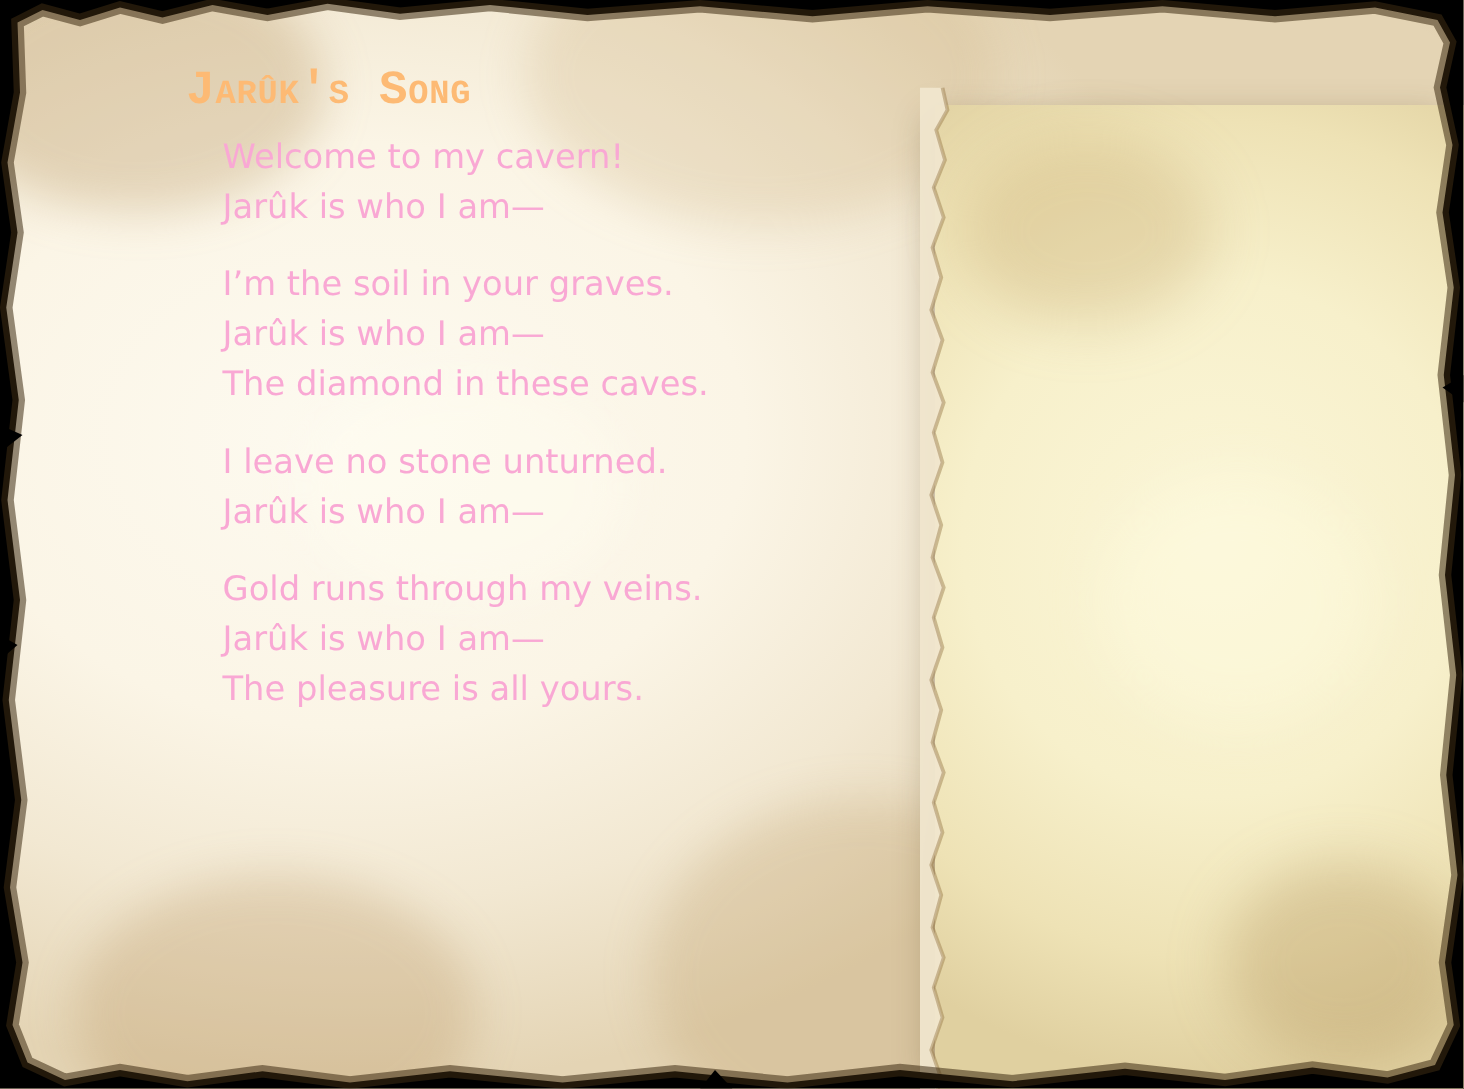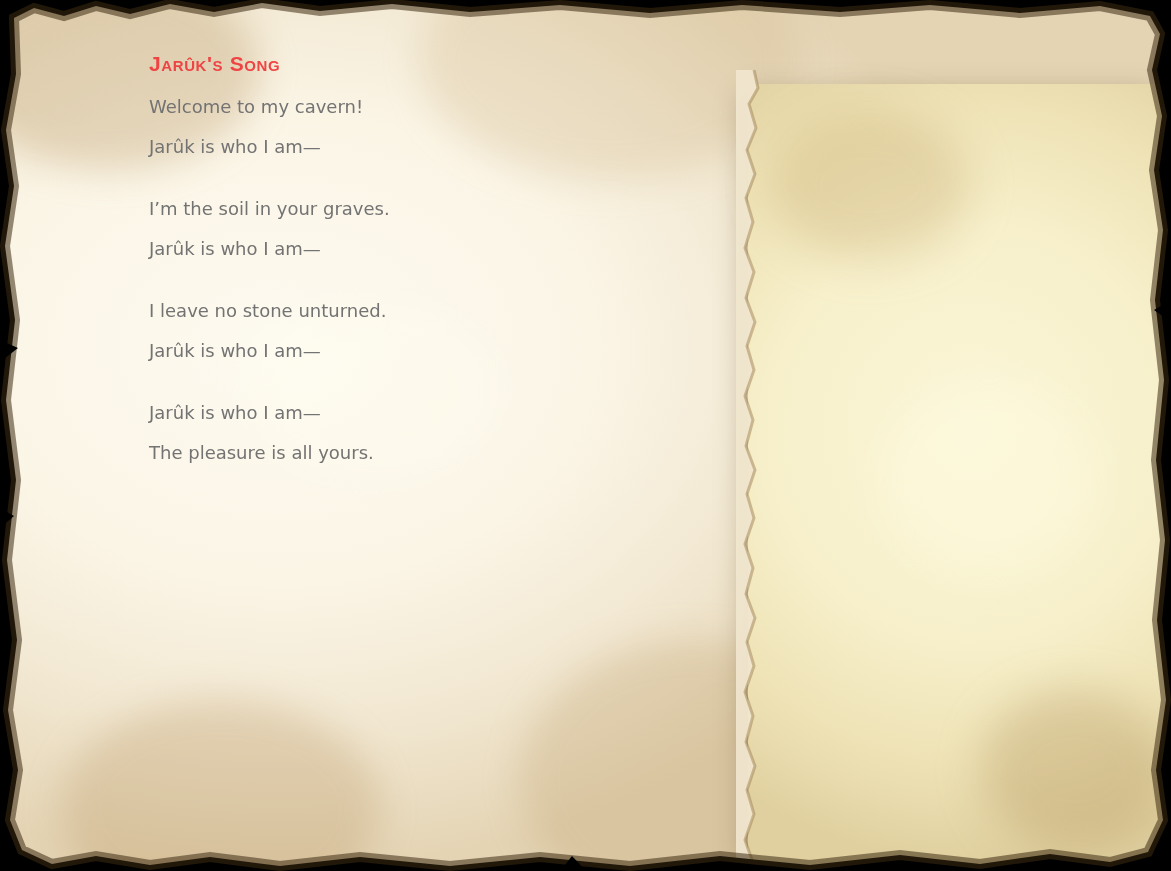--- a/index.html
+++ b/index.html
@@ -108,39 +108,40 @@
 
   
   .poem {
     position: absolute;
     left: 149px;
     top: 52px;
     width: 580px;
     color: #241f14;
   }
   .poem-title {
-    font-family: Liberation Sans, sans-serif;
+    font-family: Liberation Mono, monospace;
     font-variant: small-caps;
     font-weight: 700;
-    font-size: 21px;
+    font-size: 38px;
     letter-spacing: 0.6px;
-    color: #ef4444;
+    color: #fdba74;
     margin: 0 0 12px 0;
     line-height: 1.1;
   }
   .stanza {
     margin: 0 0 22px 0;
   }
   .stanza:last-child { margin-bottom: 0; }
   .line {
     font-family: "DejaVu Sans", sans-serif;
-    font-size: 18px;
+    font-size: 27px;
     line-height: 40px;
-    color: #737373;
+    color: #f9a8d4;
     white-space: pre;
+    margin-left: 29px;
   }
 </style>
 </head>
 <body>
 
 <div id="page">
 
   <div class="parchment"></div>
   <div class="stain s1"></div>
   <div class="stain s3"></div>
@@ -193,26 +194,28 @@
     <h1 class="poem-title">Jarûk's Song</h1>
 
     <div class="stanza">
       <div class="line">Welcome to my cavern!</div>
       <div class="line">Jarûk is who I am—</div>
     </div>
 
     <div class="stanza">
       <div class="line">I’m the soil in your graves.</div>
       <div class="line">Jarûk is who I am—</div>
+      <div class="line">The diamond in these caves.</div>
     </div>
 
     <div class="stanza">
       <div class="line">I leave no stone unturned.</div>
       <div class="line">Jarûk is who I am—</div>
     </div>
 
     <div class="stanza">
+      <div class="line">Gold runs through my veins.</div>
       <div class="line">Jarûk is who I am—</div>
       <div class="line">The pleasure is all yours.</div>
     </div>
   </div>
 
 </div>
 
 </body></html>

